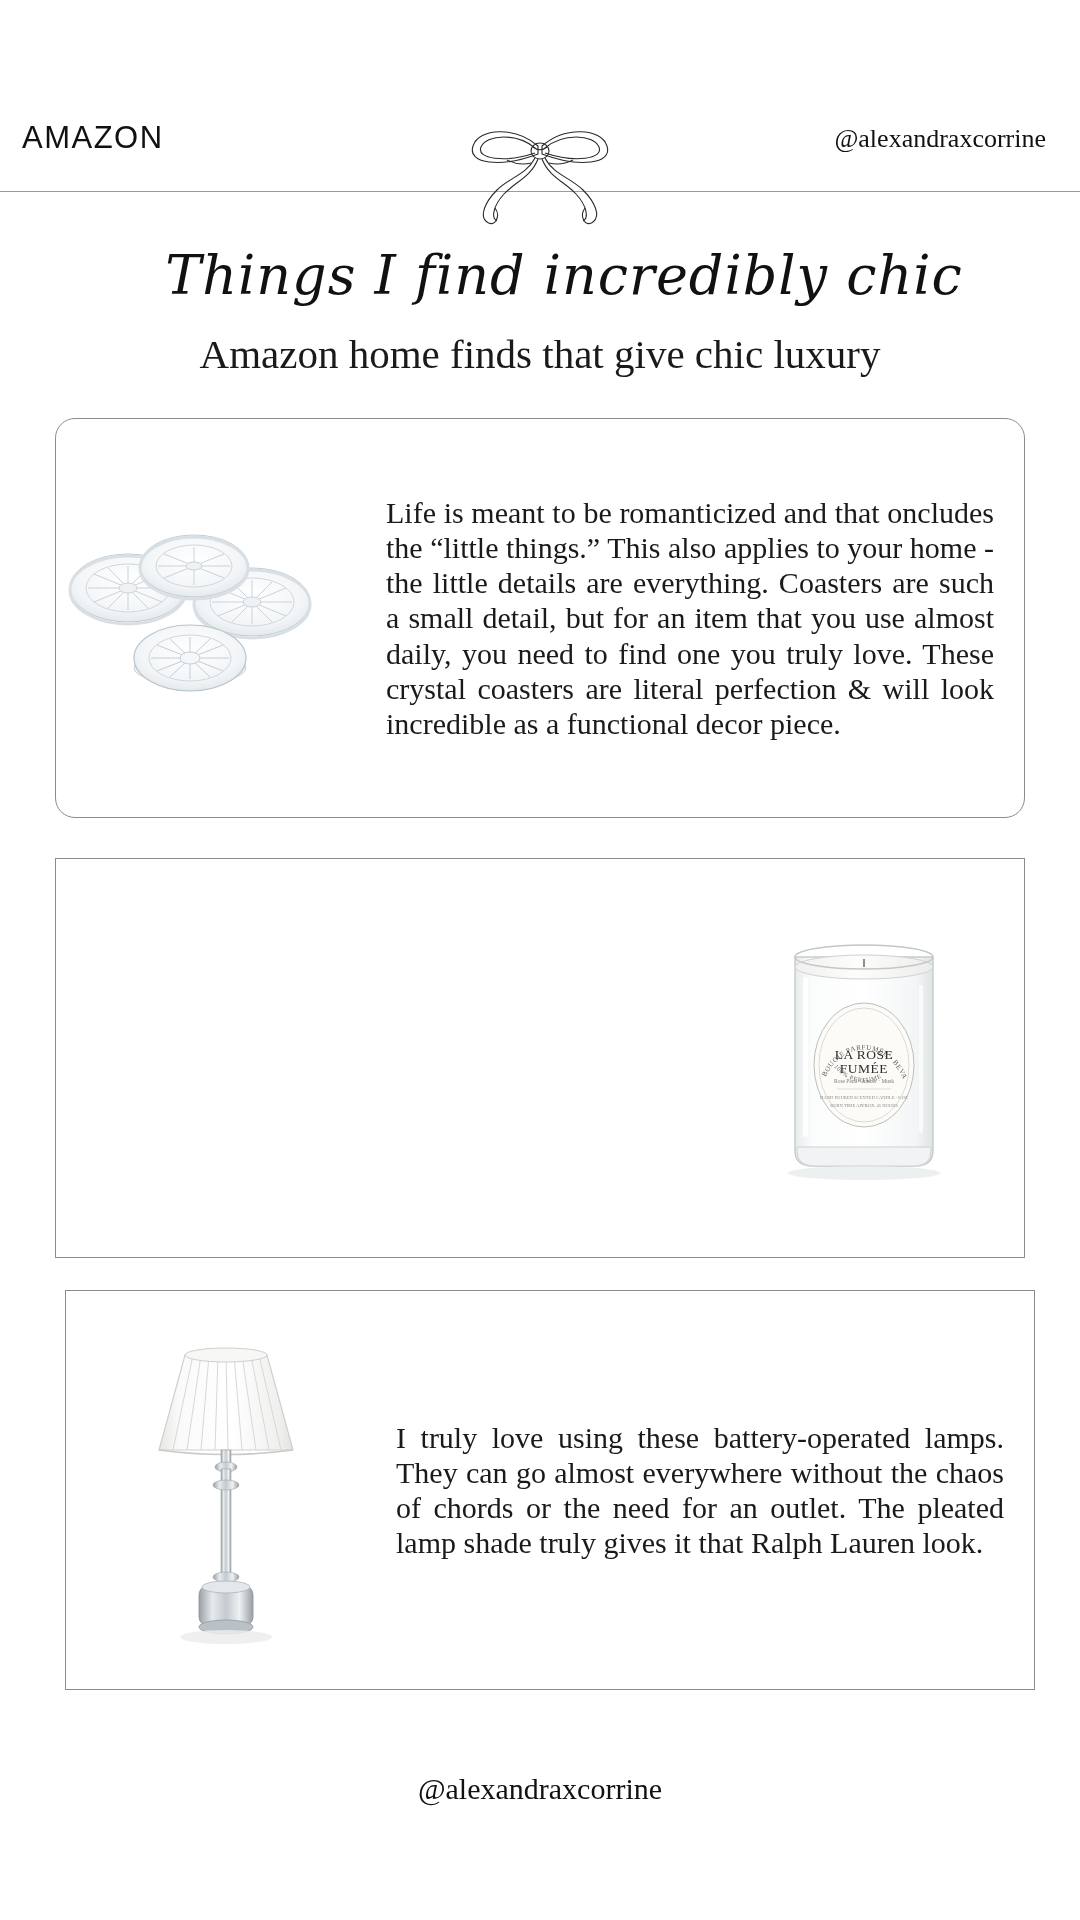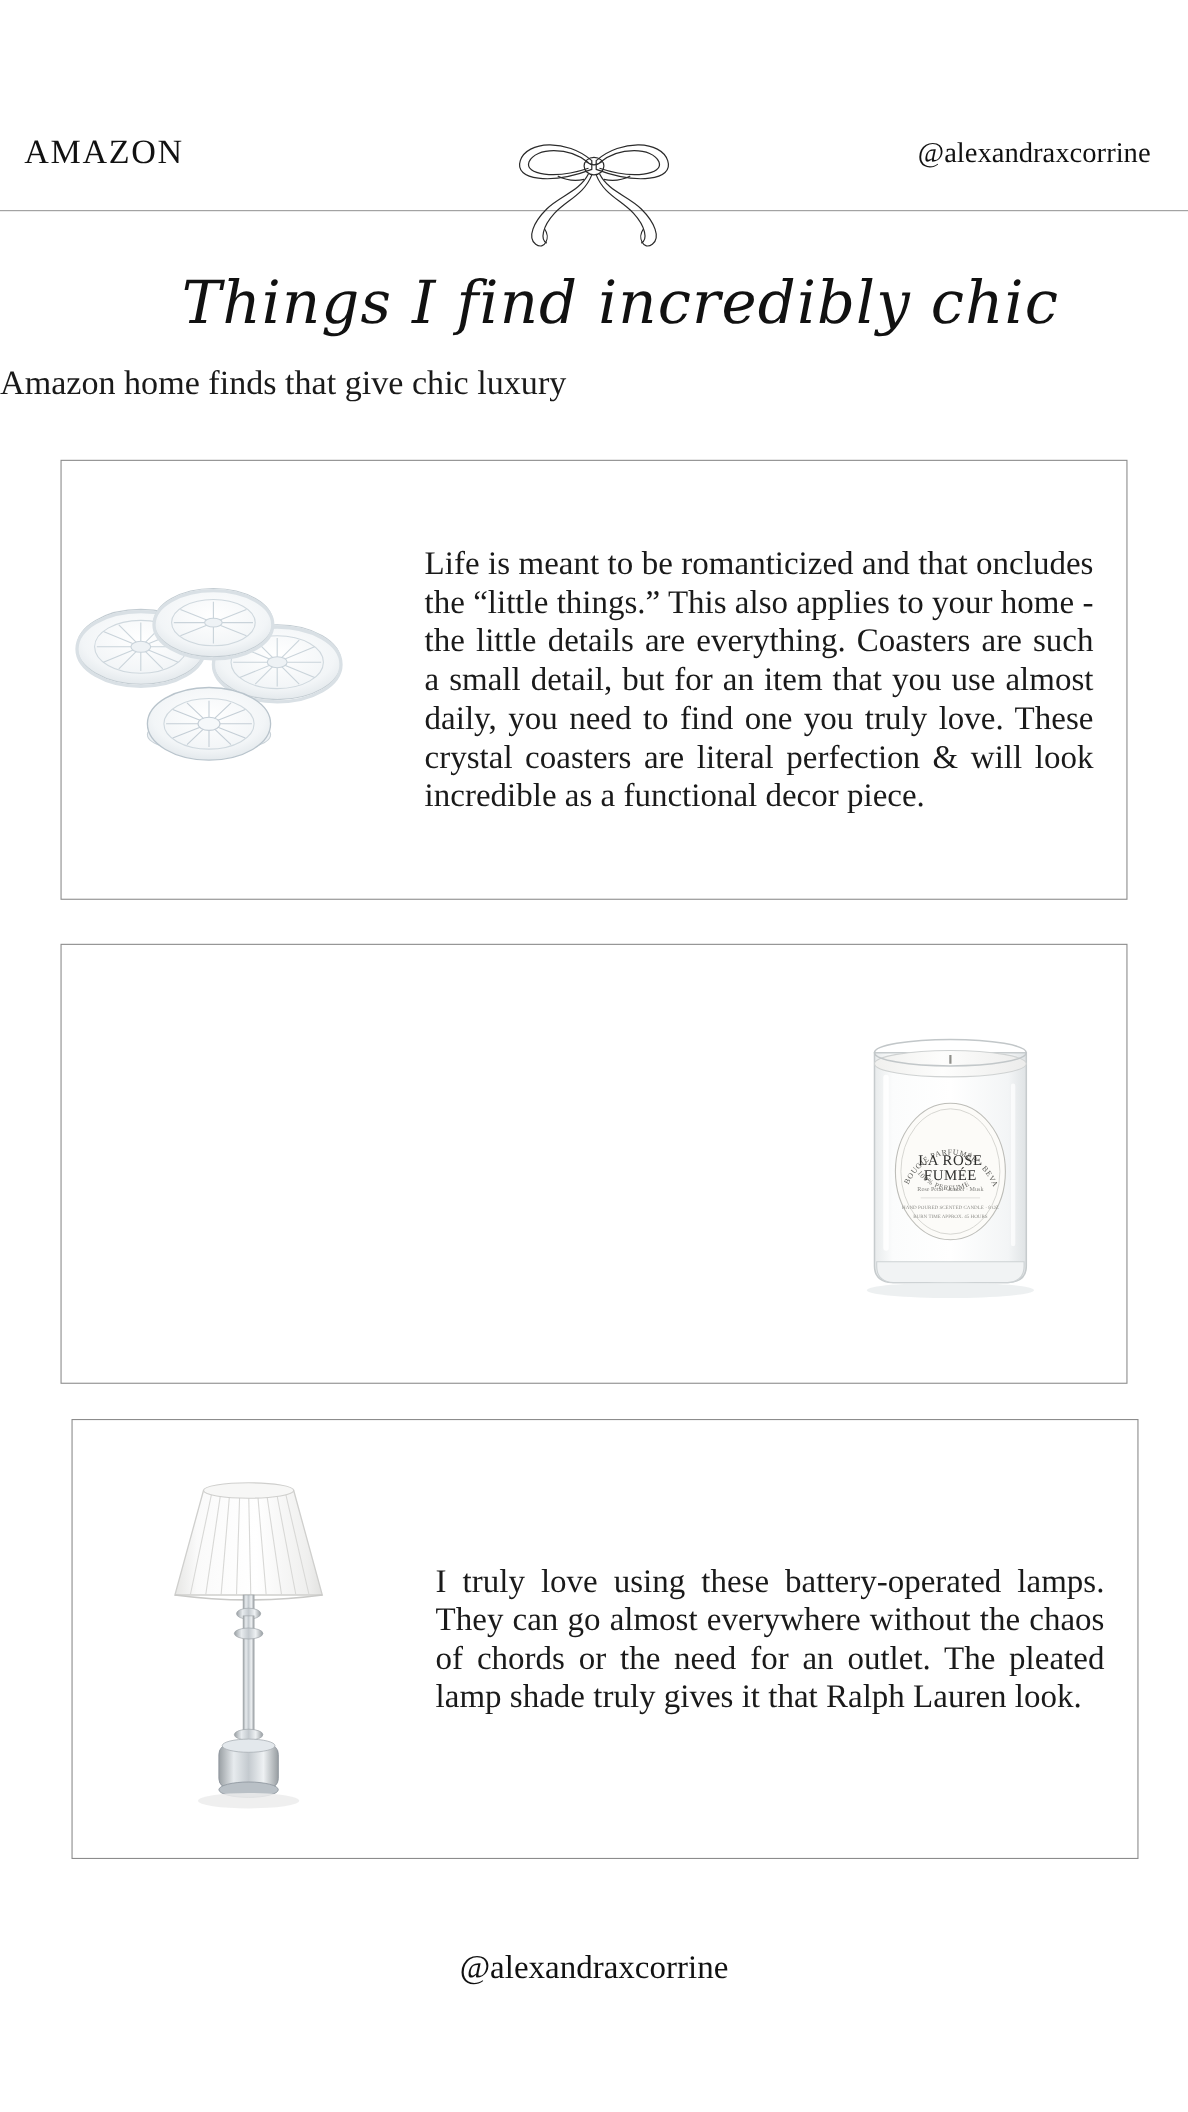--- a/index.html
+++ b/index.html
@@ -30,21 +30,21 @@
     left: 0;
     width: 1080px;
     height: 80px;
     border-bottom: 1px solid #9a9a9a;
     box-sizing: border-box;
   }
   .brand {
     position: absolute;
     left: 22px;
     top: 8px;
-    font-family: Liberation Serif, serif;
+    font-family: Liberation Sans, sans-serif;
     font-size: 31px;
     letter-spacing: 1.5px;
     color: #111;
   }
   .handle-top {
     position: absolute;
     right: 34px;
     top: 12px;
     font-family: "Liberation Serif", serif;
     font-size: 26px;
@@ -74,35 +74,36 @@
     letter-spacing: 1px;
     color: #111;
     line-height: 1.05;
     margin-left: 24px;
   }
   .subtitle {
     position: absolute;
     top: 330px;
     left: 0;
     width: 1080px;
-    font-family: "Liberation Serif", serif;
-    font-size: 31px;
+    text-align: center;
+    font-family: "Liberation Serif", serif;
+    font-size: 41px;
     color: #1a1a1a;
   }
 
   
   .card {
     position: absolute;
     left: 55px;
     width: 970px;
     border: 1px solid #8c8c8c;
     box-sizing: border-box;
     background: #fff;
   }
-  #card-1 { top: 418px;  height: 400px; }
+  #card-1 { top: 418px;  height: 400px; border-radius: 20px; }
   #card-2 { top: 858px;  height: 400px; }
   #card-3 { top: 1290px; height: 400px; margin-left: 10px; }
 
   .card-inner {
     display: flex;
     align-items: center;
     height: 100%;
     box-sizing: border-box;
   }
   .card-inner.reverse { flex-direction: row-reverse; }

